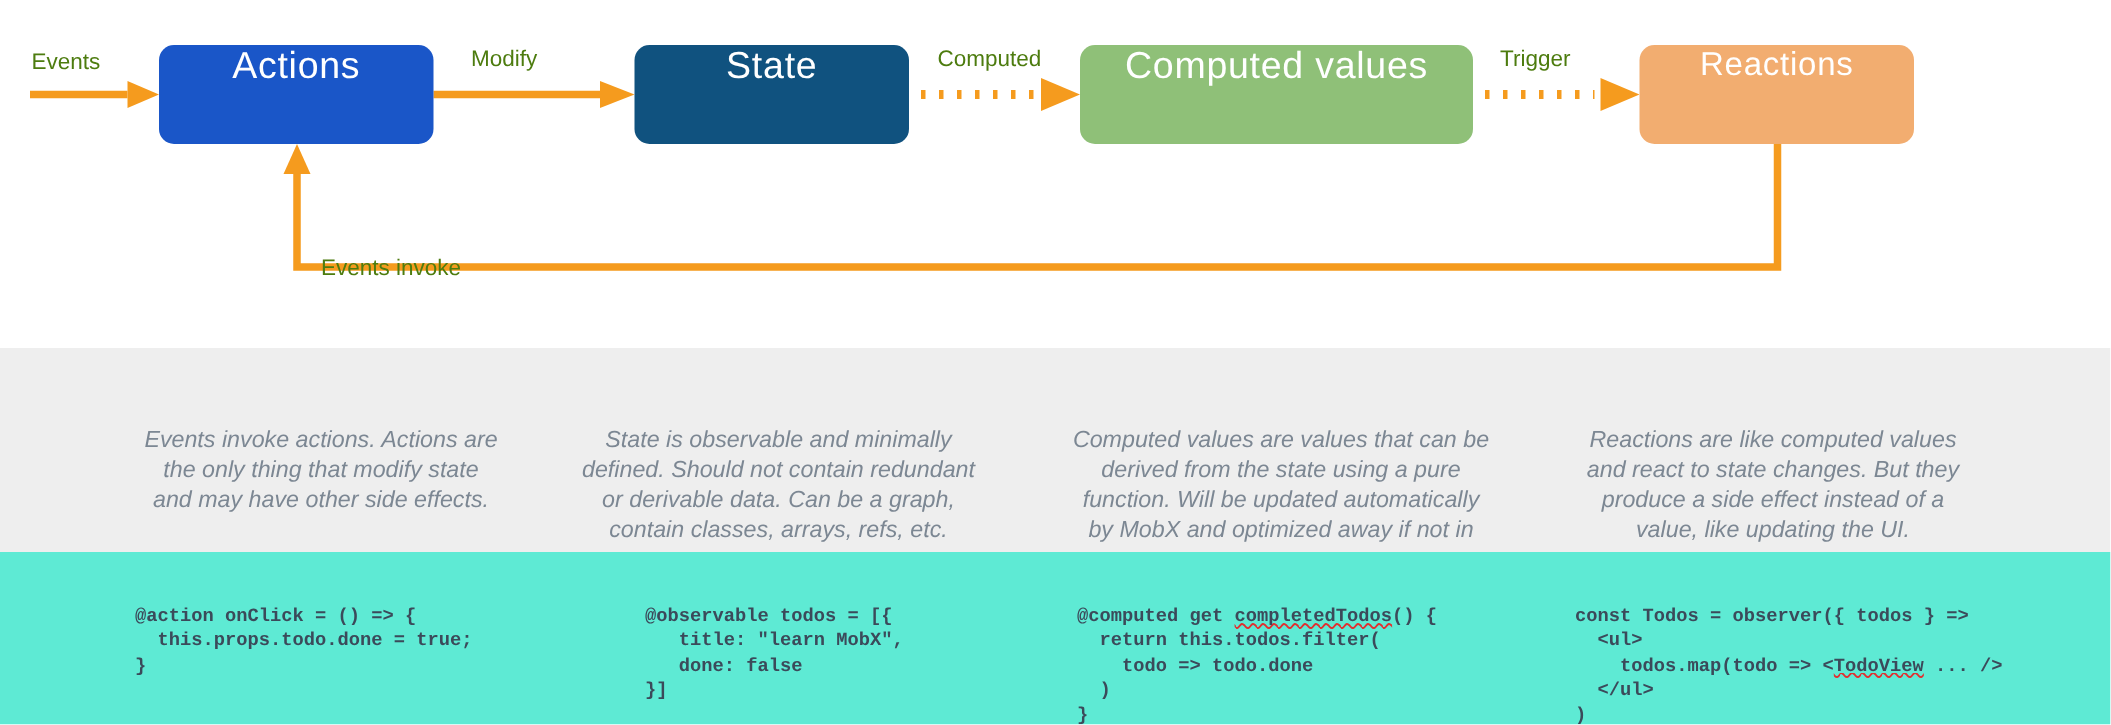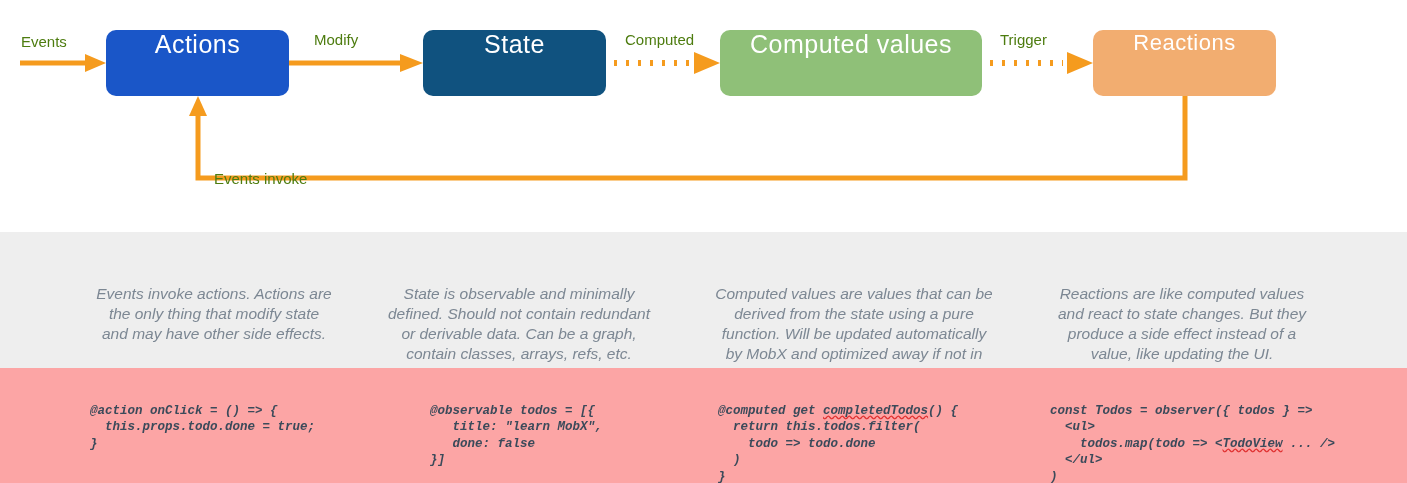--- a/index.html
+++ b/index.html
@@ -100,22 +100,21 @@
   #desc-col-1 { left: 380px;  width: 278px; }
   #desc-col-2 { left: 712px;  width: 284px; }
   #desc-col-3 { left: 1052px; width: 260px; }
 
   
   #code-area {
     position: absolute;
     left: 0; top: 368px;
     width: 1407px;
     height: 115px;
-    background: #fca5a5;
-    font-style: italic;
+    background: #5eead4;
   }
   .code-col {
     position: absolute;
     top: 22px;
     color: #3b4a5a;
     font-family: "Liberation Mono", "DejaVu Sans Mono", monospace;
     font-size: 12.5px;
     font-weight: bold;
     line-height: 16.5px;
     white-space: pre;

